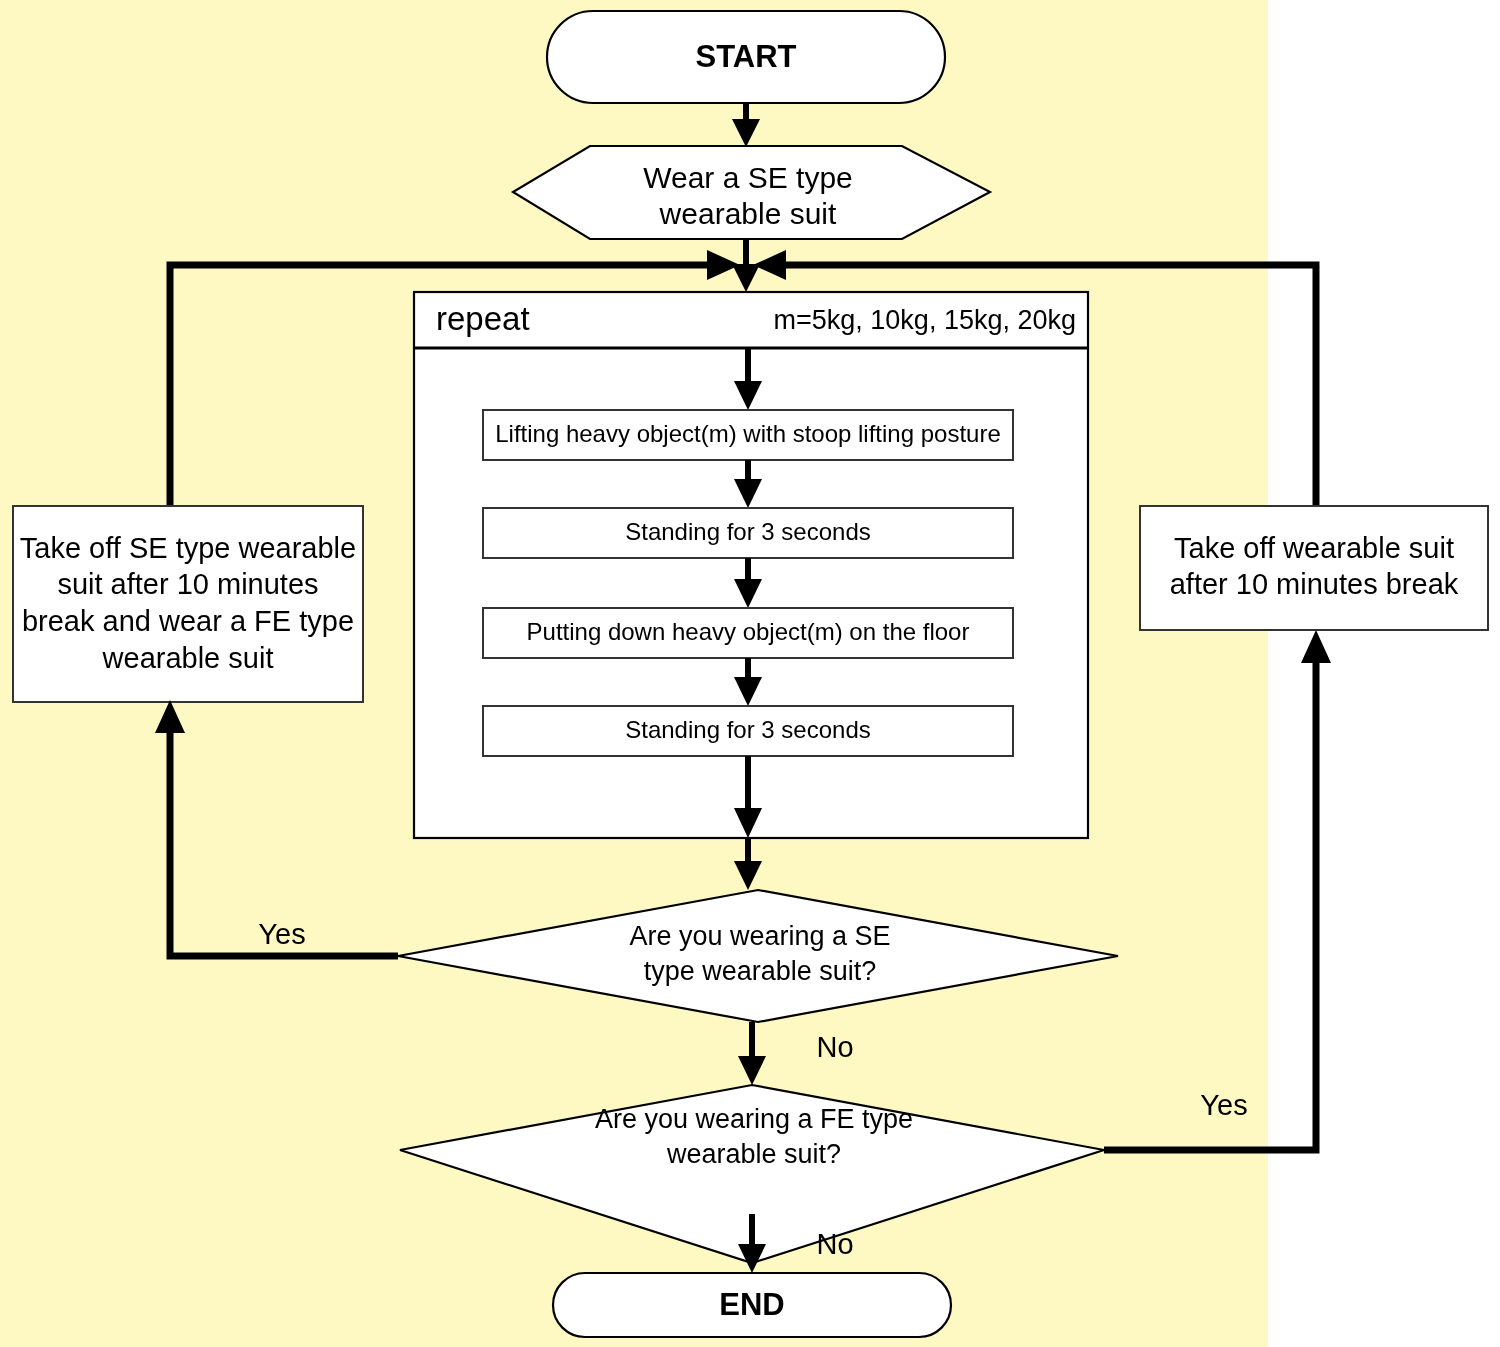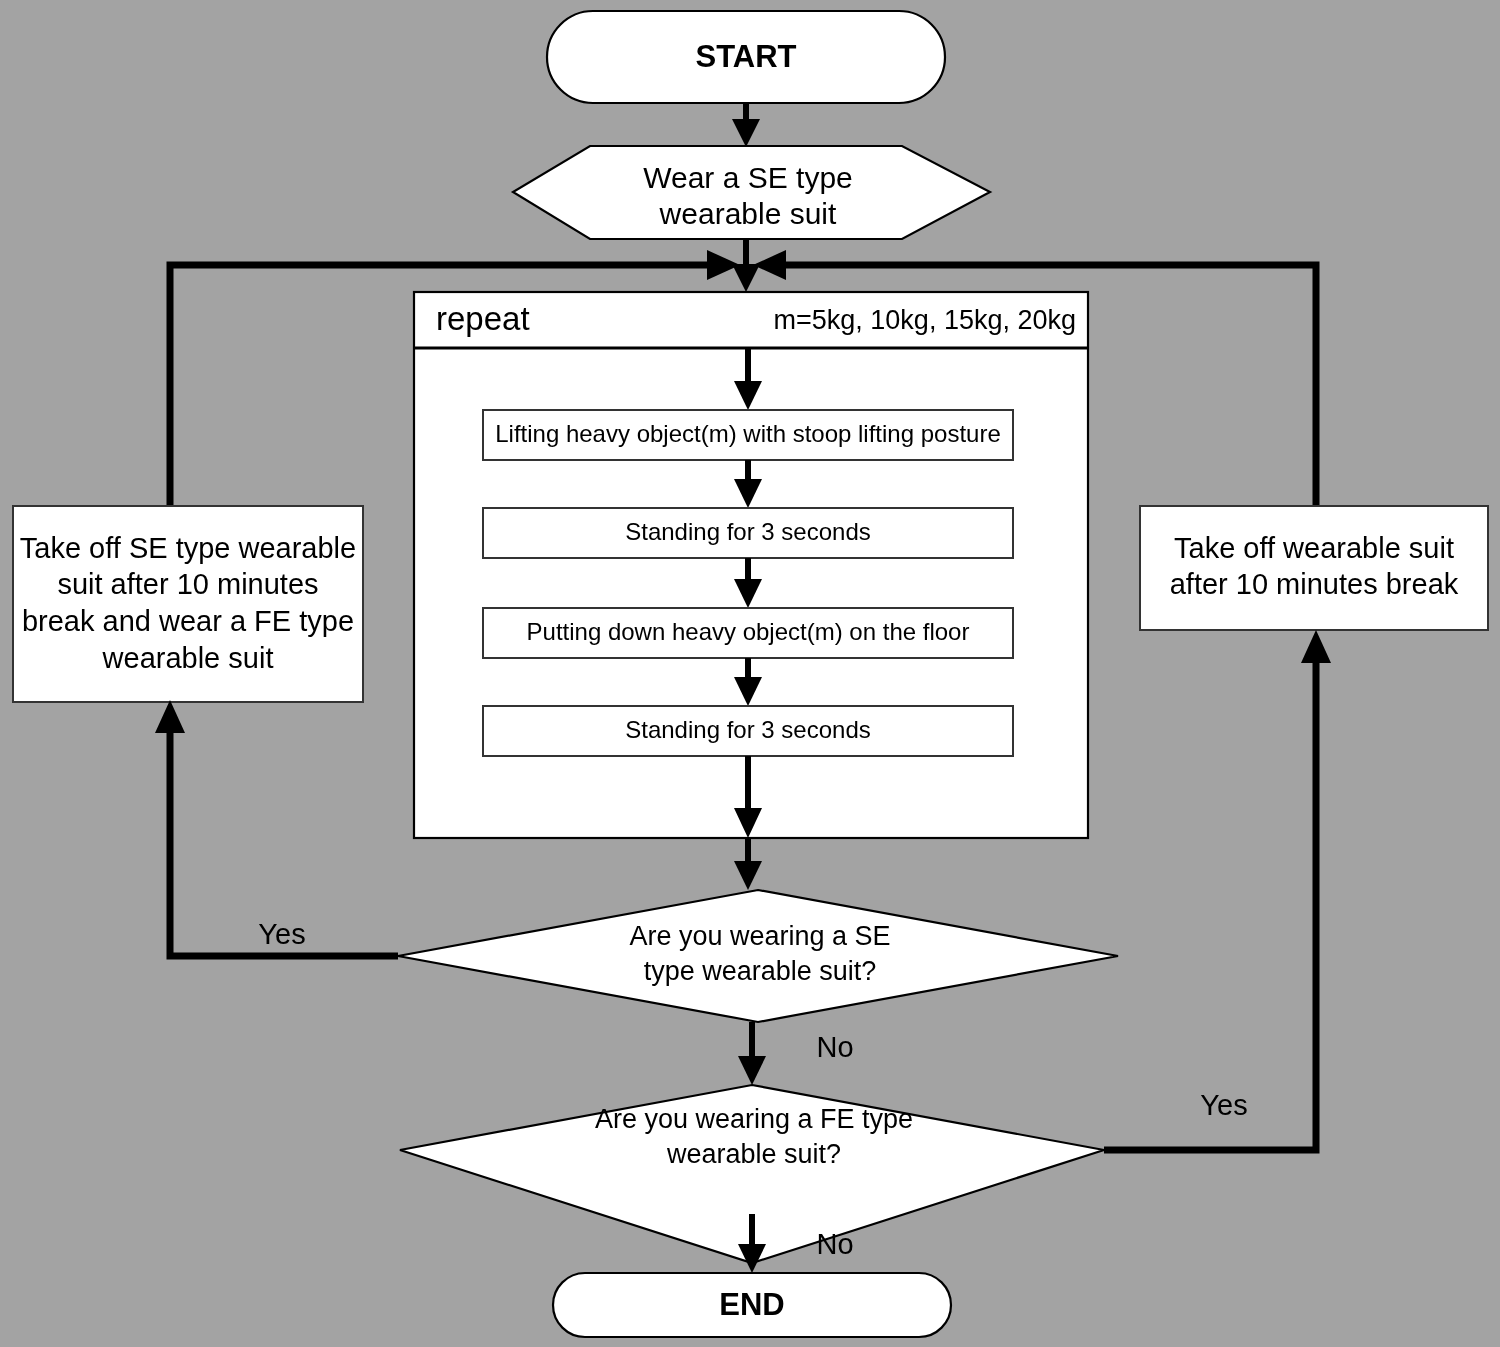--- a/index.html
+++ b/index.html
@@ -2,23 +2,23 @@
 <html><head>
 <meta charset="utf-8">
 <style>
   html, body {
     margin: 0;
     padding: 0;
     background: #ffffff;
   }
   #flowchart-root {
     position: relative;
-    width: 1500px;
+    width: 1268px;
     height: 1347px;
-    background: #a3a3a3;
+    background: #fef9c3;
     font-family: "Liberation Sans", sans-serif;
   }
   svg#flow-svg {
     display: block;
     width: 1500px;
     height: 1347px;
   }
   .thin-stroke { stroke: #000000; stroke-width: 2.2; fill: #ffffff; }
   .thin-stroke-inner { stroke: #333333; stroke-width: 2; fill: #ffffff; }
   .thick-line { stroke: #000000; stroke-width: 7; fill: none; stroke-linecap: butt; }

